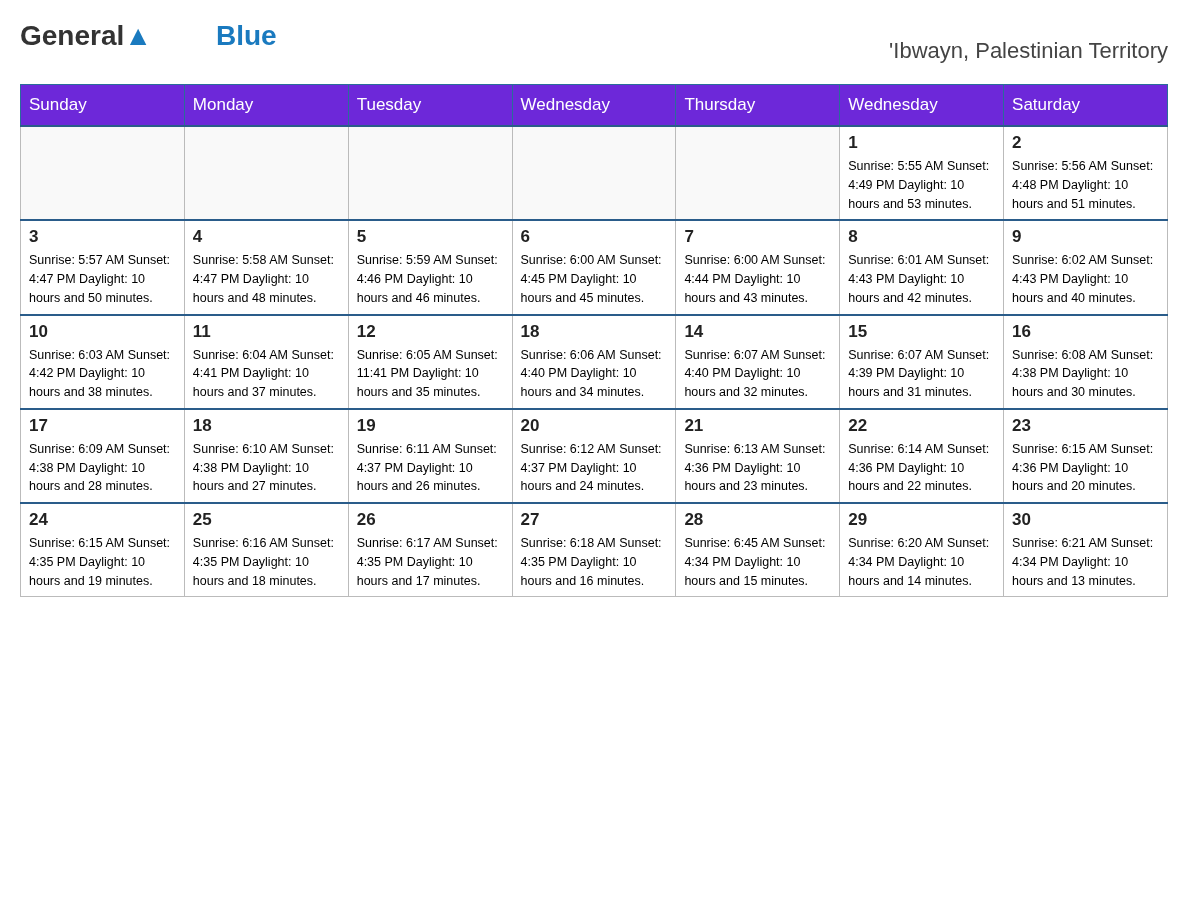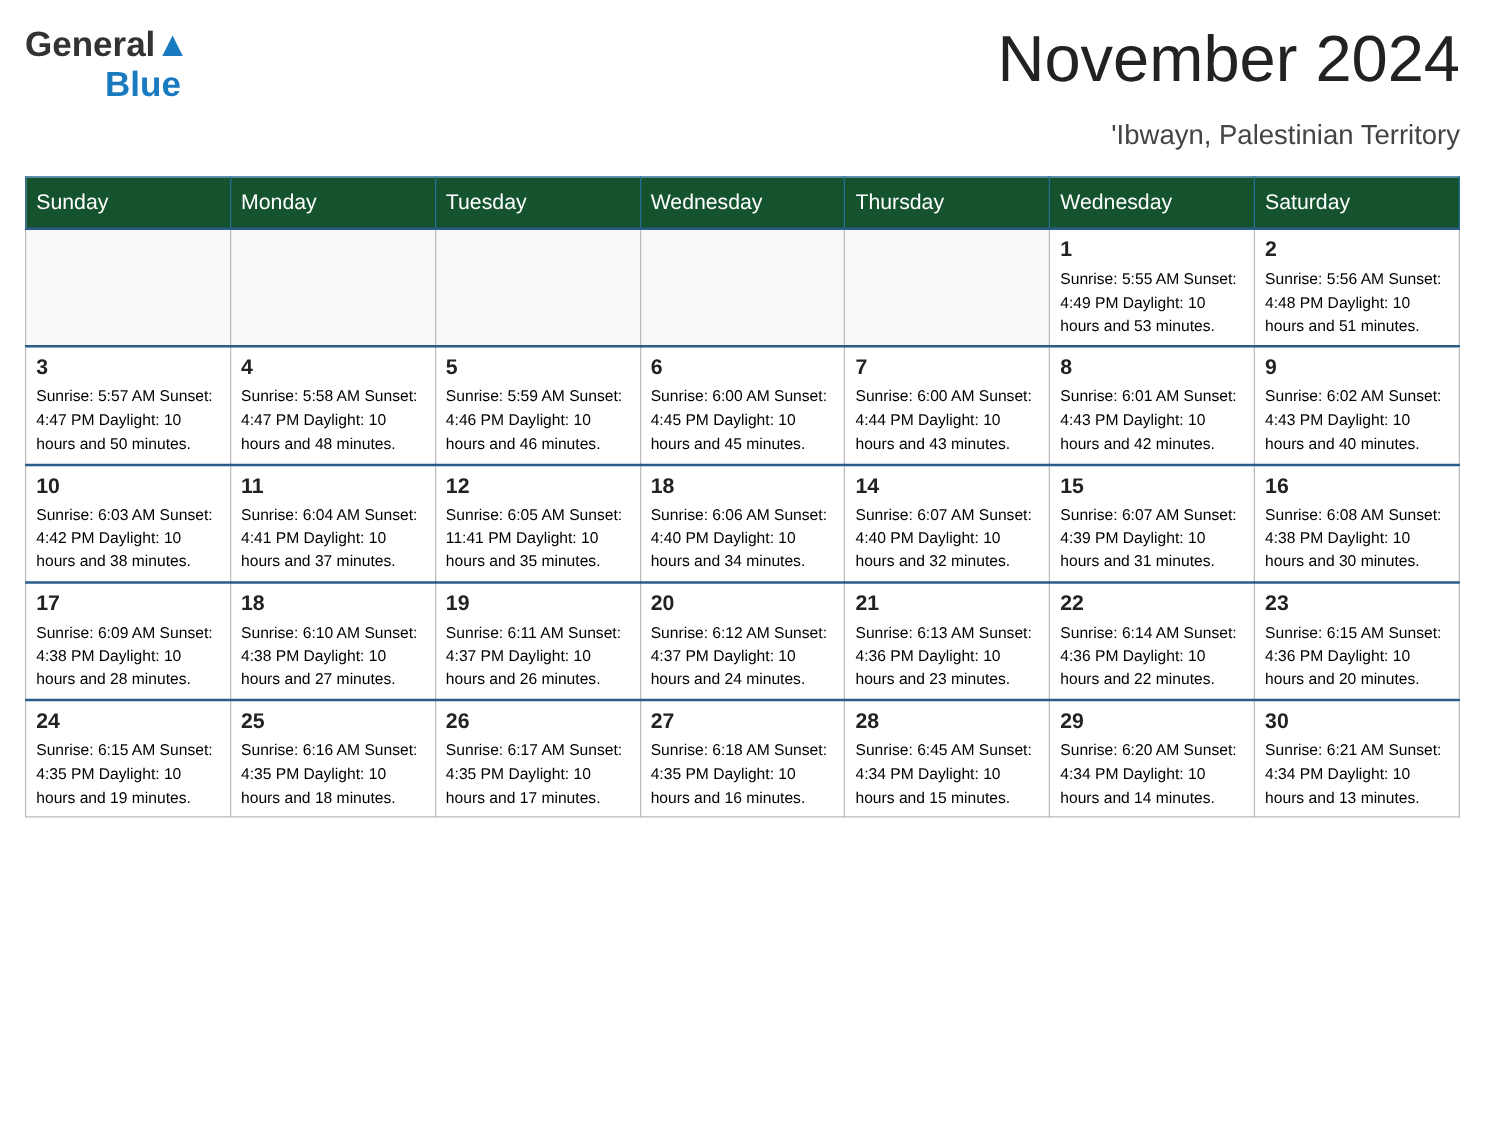--- a/index.html
+++ b/index.html
@@ -11,21 +11,21 @@
       min-height: 918px;
     }
     .header {
       display: flex;
       justify-content: space-between;
       align-items: flex-start;
       margin-bottom: 20px;
     }
     .logo {
       display: flex;
-      flex-direction: column;
+      flex-direction: row;
       align-items: flex-start;
     }
     .logo-general {
       font-size: 28px;
       font-weight: bold;
       color: #333;
       display: flex;
       align-items: center;
     }
     .logo-general .blue-part {
@@ -49,21 +49,21 @@
     .location-title {
       font-size: 22px;
       color: #444;
       margin-top: 18px;
     }
     .calendar {
       width: 100%;
       border-collapse: collapse;
     }
     .calendar thead tr {
-      background-color: #14532d;
+      background-color: #6d28d9;
     }
     .calendar thead th {
       color: #fff;
       font-size: 17px;
       font-weight: normal;
       padding: 10px 8px;
       text-align: left;
       border: 1px solid #2a6c9a;
     }
     .calendar tbody td {
@@ -102,21 +102,20 @@
 
 <div class="header">
   <div class="logo">
     <div class="logo-general">
       <span>General</span>
         <span class="blue-part">▲</span>
     </div>
     <div class="logo-blue-text">Blue</div>
   </div>
   <div class="title-section">
-    <div class="month-title">November 2024</div>
     <div class="location-title">'Ibwayn, Palestinian Territory</div>
   </div>
 </div>
 
 <table class="calendar">
   <thead>
     <tr>
     <th>Sunday</th>
         <th>Monday</th>
         <th>Tuesday</th>

